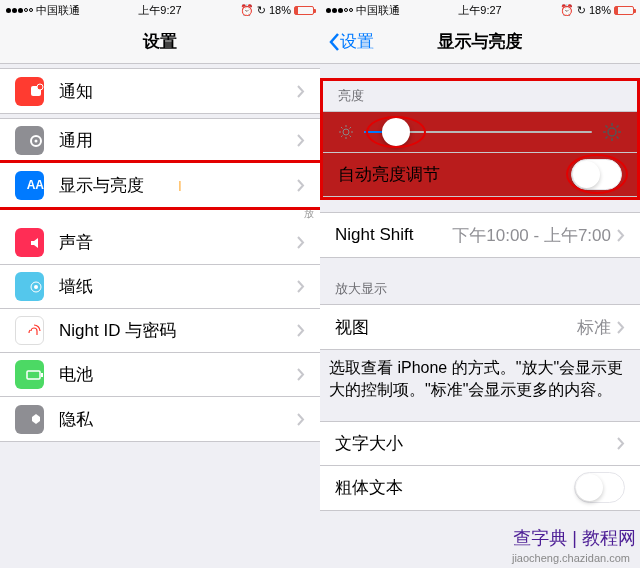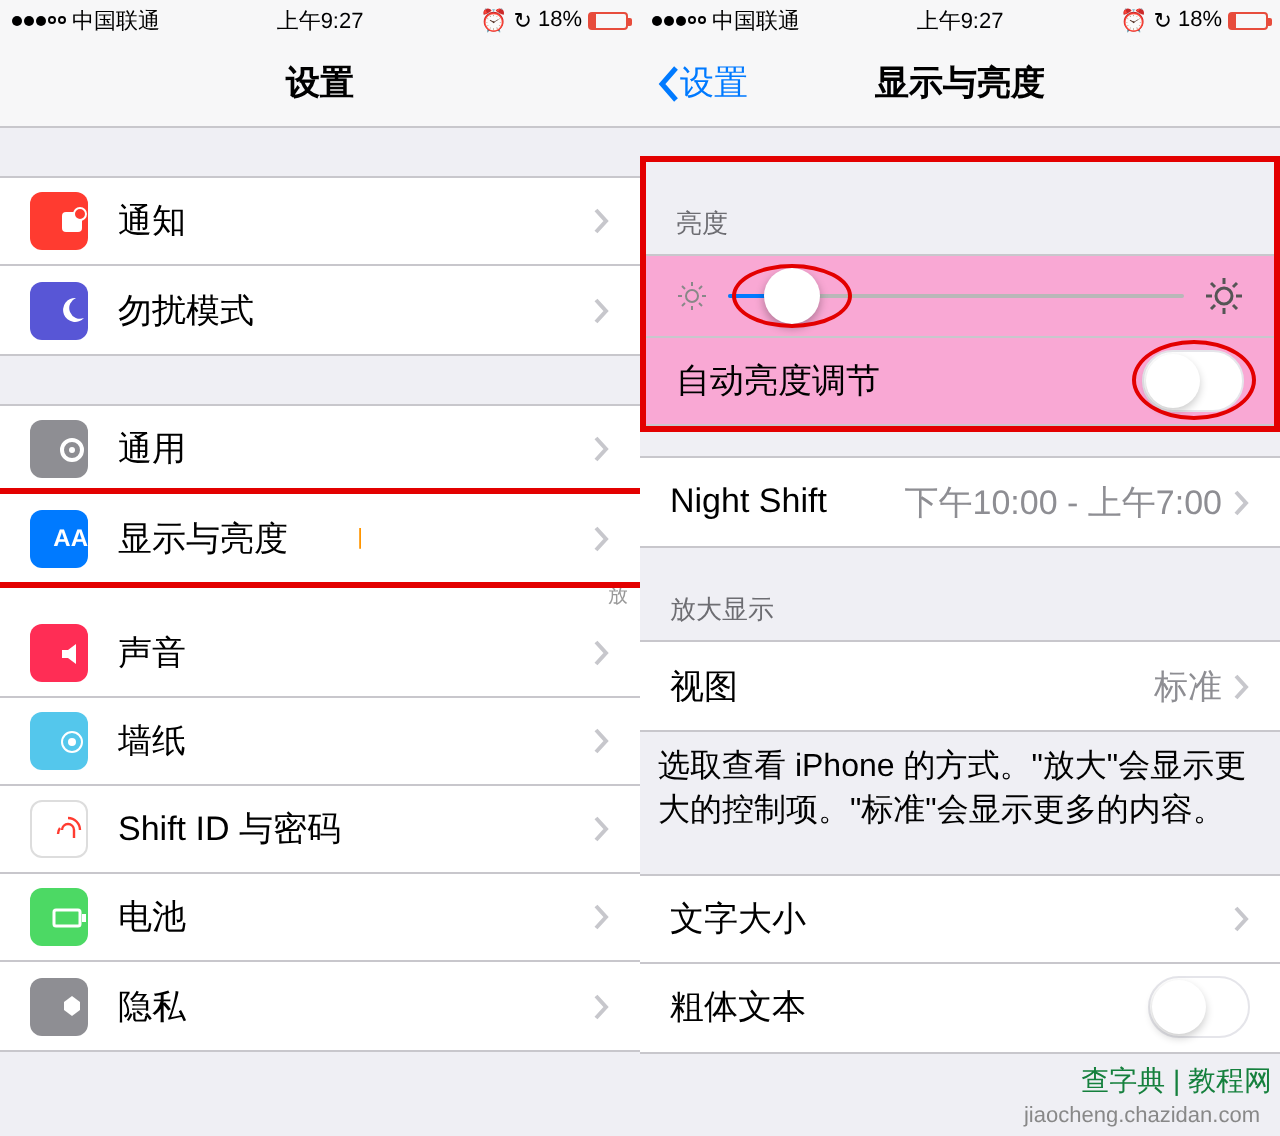--- a/index.html
+++ b/index.html
@@ -11,45 +11,45 @@
 .dot { width: 5px; height: 5px; border-radius: 50%; background: #000; }
 .dot.off { background: none; border: 0.5px solid #000; width: 4px; height: 4px; }
 .batt { width: 20px; height: 9px; border: 1px solid #e74c3c; border-radius: 2px; position: relative; }
 .batt::after { content: ''; position: absolute; right: -3px; top: 2px; width: 2px; height: 4px; background: #e74c3c; border-radius: 0 1px 1px 0; }
 .batt-fill { width: 18%; height: 100%; background: #e74c3c; }
 .navbar { height: 44px; display: flex; align-items: center; justify-content: center; background: #f7f7f8; border-bottom: 0.5px solid #c8c7cc; position: relative; }
 .navbar-title { font-size: 17px; font-weight: 600; }
 .navbar-back { position: absolute; left: 8px; display: flex; align-items: center; color: #007aff; font-size: 17px; }
 .chev-left { width: 12px; height: 20px; }
 .list { flex: 1; overflow-y: auto; }
-.group { margin-top: 24px; background: #fff; border-top: 0.5px solid #c8c7cc; border-bottom: 0.5px solid #c8c7cc; }
+.group { margin-top: 4px; background: #fff; border-top: 0.5px solid #c8c7cc; border-bottom: 0.5px solid #c8c7cc; }
 .group.tight { margin-top: 12px; }
 .row { display: flex; align-items: center; height: 44px; padding: 0 15px; border-bottom: 0.5px solid #c8c7cc; position: relative; }
 .row:last-child { border-bottom: none; }
 .row-icon { width: 29px; height: 29px; border-radius: 6px; margin-right: 15px; display: flex; align-items: center; justify-content: flex-end; flex-shrink: 0; }
 .row-label { font-size: 17px; flex: 1; }
 .row-value { font-size: 17px; color: #8e8e93; margin-right: 6px; }
 .chev { width: 8px; height: 13px; }
 .chev path { stroke: #c7c7cc; stroke-width: 2; fill: none; }
-.section-header { font-size: 13px; color: #6d6d72; padding: 6px 15px 6px; text-transform: none; margin-top: 16px; }
+.section-header { font-size: 13px; color: #6d6d72; padding: 6px 15px 6px; text-transform: none; }
 .section-footer { font-size: 16px; color: #000000; padding: 7px 9px; line-height: 1.4; }
 .highlight { border: 3px solid #e30000; margin: -3px; position: relative; z-index: 2; }
 .highlight-block { border: 3px solid #e30000; }
 .slider-row { padding: 10px 15px; display: flex; align-items: center; gap: 10px; }
 .slider-track { flex: 1; height: 2px; background: #b8b8b8; position: relative; border-radius: 2px; }
 .slider-fill { position: absolute; left: 0; top: 0; height: 100%; background: #007aff; border-radius: 2px; }
 .slider-thumb { position: absolute; top: 50%; transform: translate(-50%, -50%); width: 28px; height: 28px; background: #fff; border-radius: 50%; box-shadow: 0 2px 5px rgba(0,0,0,0.3); }
 .oval { position: absolute; border: 2px solid #e30000; border-radius: 50%; pointer-events: none; }
 .switch { width: 51px; height: 31px; background: #fff; border: 1.5px solid #e5e5ea; border-radius: 16px; position: relative; flex-shrink: 0; }
 .switch-knob { width: 27px; height: 27px; background: #fff; border-radius: 50%; box-shadow: 0 2px 4px rgba(0,0,0,0.2); position: absolute; top: 0.5px; left: 1px; }
 .sun-sm, .sun-lg { flex-shrink: 0; }
 .tiny-red { color: #ff9500; font-size: 11px; margin-left: 4px; }
 .footer-mark { position: absolute; bottom: 4px; font-size: 11px; color: #888; }
 .f2 { right: 10px; }
-.corner { position: absolute; bottom: 18px; right: 4px; font-size: 14px; color: #15803d; writing-mode: horizontal-tb; margin-left: 48px; }
+.corner { position: absolute; bottom: 18px; right: 4px; font-size: 18px; color: #4c1d95; writing-mode: horizontal-tb; margin-left: 48px; }
 </style>
 </head>
 <body>
 
 <div class="screen">
   <div class="statusbar">
     <div class="sb-left">
       <div class="dots">
           <span class="dot"></span>
           <span class="dot"></span>
@@ -77,31 +77,20 @@
   <div class="list">
     <div class="group">
       <div class="row">
         <div class="row-icon" style="background:#ff3b30">
             <svg width="16" height="16" viewBox="0 0 16 16">
               <rect x="3" y="3" width="10" height="10" rx="2" fill="#fff"></rect>
               <circle cx="12" cy="4" r="3" fill="#ff3b30" stroke="#fff"></circle>
             </svg>
           </div>
         <span class="row-label">通知</span>
-        <svg class="chev" viewBox="0 0 8 13">
-            <path d="M1 1l5 5.5L1 12"></path>
-          </svg>
-      </div>
-      <div class="row">
-        <div class="row-icon" style="background:#5856d6">
-            <svg width="16" height="16" viewBox="0 0 16 16">
-              <path d="M10 2a6 6 0 1 0 4 10 5 5 0 0 1-4-10z" fill="#fff"></path>
-            </svg>
-          </div>
-        <span class="row-label">勿扰模式</span>
         <svg class="chev" viewBox="0 0 8 13">
             <path d="M1 1l5 5.5L1 12"></path>
           </svg>
       </div>
     </div>
 
     <div class="group">
       <div class="row">
         <div class="row-icon" style="background:#8e8e93">
             <svg width="16" height="16" viewBox="0 0 16 16">
@@ -150,21 +139,21 @@
         <svg class="chev" viewBox="0 0 8 13">
             <path d="M1 1l5 5.5L1 12"></path>
           </svg>
       </div>
       <div class="row">
         <div class="row-icon" style="background:#fff;border:0.5px solid #ddd">
             <svg width="18" height="18" viewBox="0 0 18 18">
               <path d="M9 3a6 6 0 0 1 6 6M9 6a3 3 0 0 1 3 3v4M6 9a3 3 0 0 1 3-3M4 11a5 5 0 0 1 1-3" fill="none" stroke="#ff3b30" stroke-width="1.2"></path>
             </svg>
           </div>
-        <span class="row-label">Shift ID 与密码</span>
+        <span class="row-label">Night ID 与密码</span>
         <svg class="chev" viewBox="0 0 8 13">
             <path d="M1 1l5 5.5L1 12"></path>
           </svg>
       </div>
       <div class="row">
         <div class="row-icon" style="background:#4cd964">
             <svg width="18" height="12" viewBox="0 0 18 12">
               <rect x="1" y="2" width="13" height="8" rx="1" fill="none" stroke="#fff" stroke-width="1.5"></rect>
               <rect x="15" y="4" width="2" height="4" fill="#fff"></rect>
             </svg>
@@ -221,21 +210,21 @@
         </svg>
       <span>设置</span>
     </div>
     <span class="navbar-title">显示与亮度</span>
   </div>
 
   <div class="list">
 
     <div class="highlight-block" style="margin-top:14px">
       <div class="section-header">亮度</div>
-      <div style="background:#f9a8d4;border-top:0.5px solid #c8c7cc;border-bottom:0.5px solid #c8c7cc;position:relative">
+      <div style="background:#b91c1c;border-top:0.5px solid #c8c7cc;border-bottom:0.5px solid #c8c7cc;position:relative">
         <div class="slider-row">
           <svg class="sun-sm" width="16" height="16" viewBox="0 0 16 16">
               <circle cx="8" cy="8" r="3" fill="none" stroke="#888"></circle>
               <g stroke="#888">
                 <line x1="8" y1="1" x2="8" y2="3"></line>
                 <line x1="8" y1="13" x2="8" y2="15"></line>
                 <line x1="1" y1="8" x2="3" y2="8"></line>
                 <line x1="13" y1="8" x2="15" y2="8"></line>
                 <line x1="3" y1="3" x2="4.5" y2="4.5"></line>
                 <line x1="11.5" y1="11.5" x2="13" y2="13"></line>

